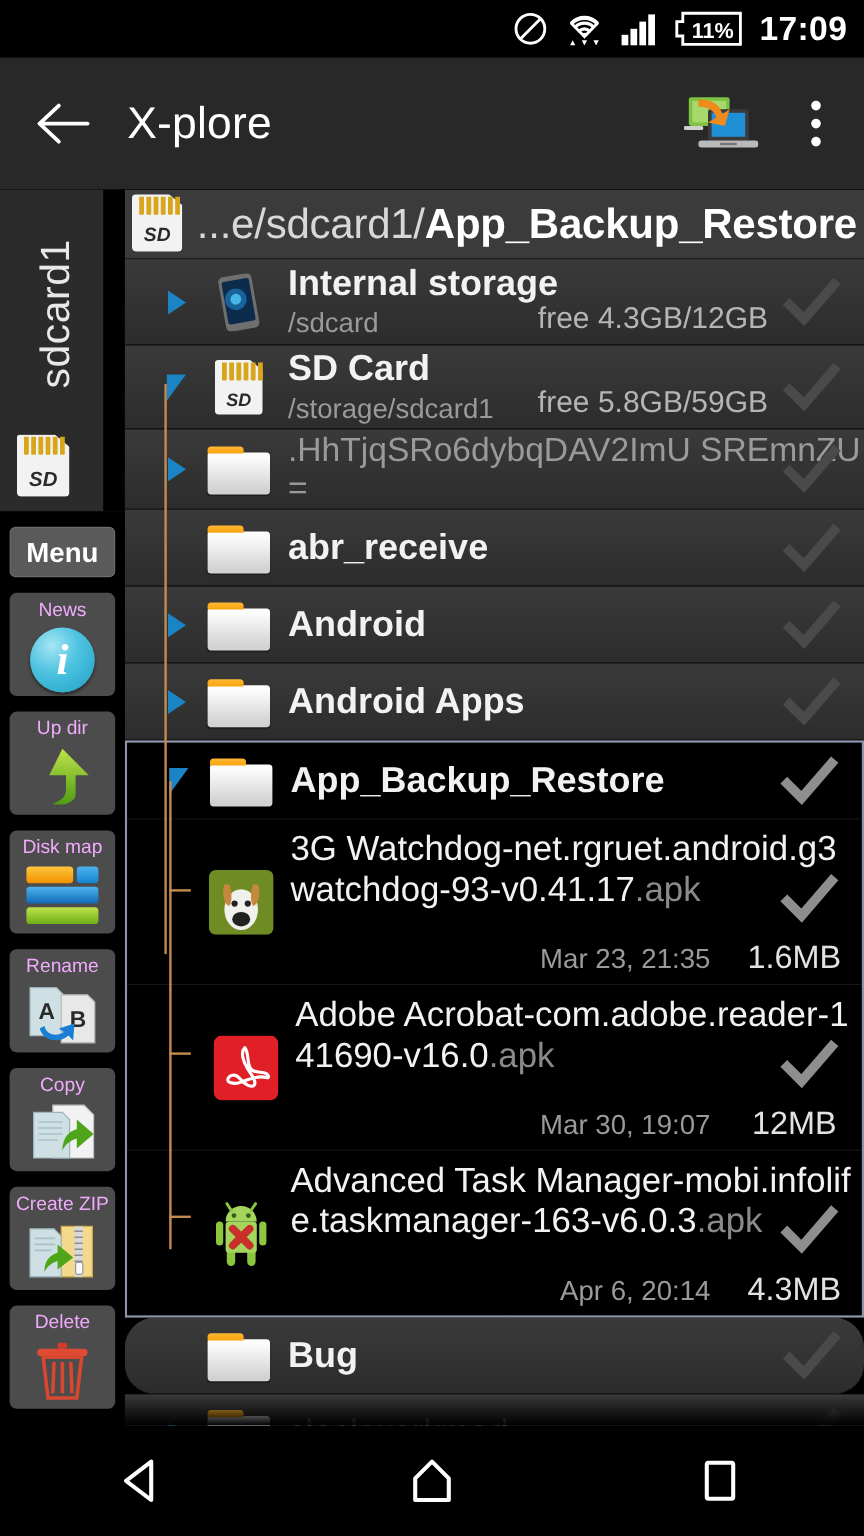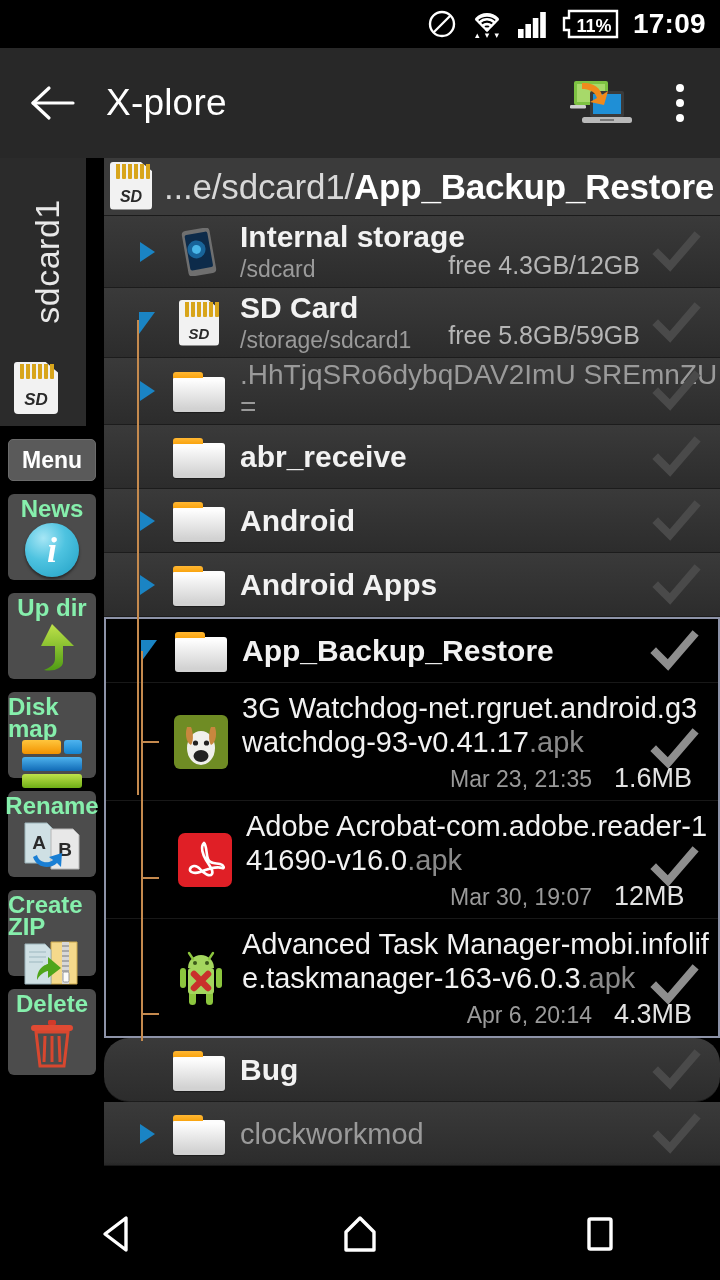--- a/index.html
+++ b/index.html
@@ -68,21 +68,21 @@
     display:flex; align-items:center; justify-content:center;
     color:#fff; font-size:23px; font-weight:600; cursor:pointer;
     border:1px solid #6b6b6b;
   }
 
   .sb-btn {
     margin:13px 8px 0 8px; height:86px; background:#4c4c4c; border-radius:6px;
     display:flex; flex-direction:column; align-items:center; padding-top:4px;
     cursor:pointer; position:relative;
   }
-  .sb-btn .lab { color:#86efac; font-size:24px; font-weight:700; line-height:22px; }
+  .sb-btn .lab { color:#f0abfc; font-size:16px; font-weight:400; line-height:22px; }
   .sb-btn .gl { flex:1; display:flex; align-items:center; justify-content:center; width:100%;}
 
   
   .g-news { width:54px;height:54px;border-radius:50%;
     background:radial-gradient(circle at 34% 28%, #a6e6f5 0%, #4ec3e0 42%, #1f9fc4 100%);
     display:flex;align-items:center;justify-content:center;
     color:#fff;font-size:36px;font-style:italic;font-family:"Liberation Serif",serif;font-weight:bold;
     box-shadow:0 2px 3px rgba(0,0,0,.5);}
 
   .g-disk { width:60px; height:52px; display:flex; flex-direction:column; gap:3px; }
@@ -122,21 +122,21 @@
   .labels { flex:1; padding:10px 0 10px 12px; min-width:0; }
   .nm { color:#f2f2f2; font-size:29px; line-height:34px; word-break:break-all; }
   .nm.folder-nm { font-weight:bold; font-size:30px; }
   .nm .ext { color:#8a8a8a; }
   .sub { color:#9a9a9a; font-size:23px; line-height:28px; margin-top:1px;}
   .nm.dim { color:#9a9a9a; font-weight:normal; }
 
   .meta { display:flex; justify-content:flex-end; align-items:baseline; gap:22px;
     padding-right:8px; margin-top:4px;}
   .meta .dt { color:#9a9a9a; font-size:23px; }
-  .meta .sz { color:#e2e2e2; font-size:27px; min-width:96px; text-align:left;}
+  .meta .sz { color:#e2e2e2; font-size:27px; min-width:96px; text-align:center;margin-top:20px;}
 
   .freeinfo { color:#b5b5b5; font-size:25px; position:absolute; right:80px; bottom:7px;}
 
   .chk { position:absolute; right:18px; top:50%; transform:translateY(-50%);
          width:52px; height:52px; }
 
   
   #hl {
     border:2px solid #8d93a8; background:#000; margin:0; position:relative;
   }
@@ -300,20 +300,38 @@
             <path d="M4 4 H26 L32 10 V44 H4 Z" fill="#cfe0e4" stroke="#9cb4ba" stroke-width="1"></path>
             <text x="18" y="30" font-family="Liberation Sans, sans-serif" font-size="19" font-weight="bold" fill="#2a2a2a" text-anchor="middle">A</text>
             <path d="M30 10 H52 L58 16 V50 H30 Z" fill="#e8e8e8" stroke="#b6b6b6" stroke-width="1"></path>
             <text x="44" y="37" font-family="Liberation Sans, sans-serif" font-size="19" font-weight="bold" fill="#2a2a2a" text-anchor="middle">B</text>
             <path d="M12 38 C16 50 30 50 36 44 L40 48 L41 34 L28 38 L32 41 C27 45 18 44 16 36 Z" fill="#1a7fd4"></path>
           </svg>
         </span>
       </div>
     </div>
 
+    <div class="sb-btn">
+      <div class="lab">Copy</div>
+      <div class="gl">
+        <span>
+          <svg width="60" height="50" viewBox="0 0 60 50">
+            <path d="M22 2 H48 L56 10 V46 H22 Z" fill="#f2f2f2" stroke="#bdbdbd" stroke-width="1"></path>
+            <path d="M6 8 H30 L36 14 V46 H6 Z" fill="#cfe0e4" stroke="#9cb4ba" stroke-width="1"></path>
+            <g stroke="#a9c2c8" stroke-width="1.4">
+              <line x1="10" y1="16" x2="30" y2="16"></line>
+                <line x1="10" y1="21" x2="30" y2="21"></line>
+              <line x1="10" y1="26" x2="30" y2="26"></line>
+                <line x1="10" y1="31" x2="26" y2="31"></line>
+            </g>
+            <path d="M30 40 C30 24 42 22 42 22 V14 L56 26 L42 38 V30 C42 30 34 31 30 40 Z" fill="#4fa51a"></path>
+          </svg>
+        </span>
+      </div>
+    </div>
 
     <div class="sb-btn">
       <div class="lab">Create ZIP</div>
       <div class="gl">
         <span>
           <svg width="62" height="50" viewBox="0 0 62 50">
             <path d="M30 4 H56 V46 H30 Z" fill="#f5d98b" stroke="#cba94e" stroke-width="1"></path>
             <rect x="41" y="4" width="7" height="42" fill="#d8d8d8"></rect>
             <g stroke="#8e8e8e" stroke-width="1.3">
               <line x1="41" y1="8" x2="48" y2="8"></line>

